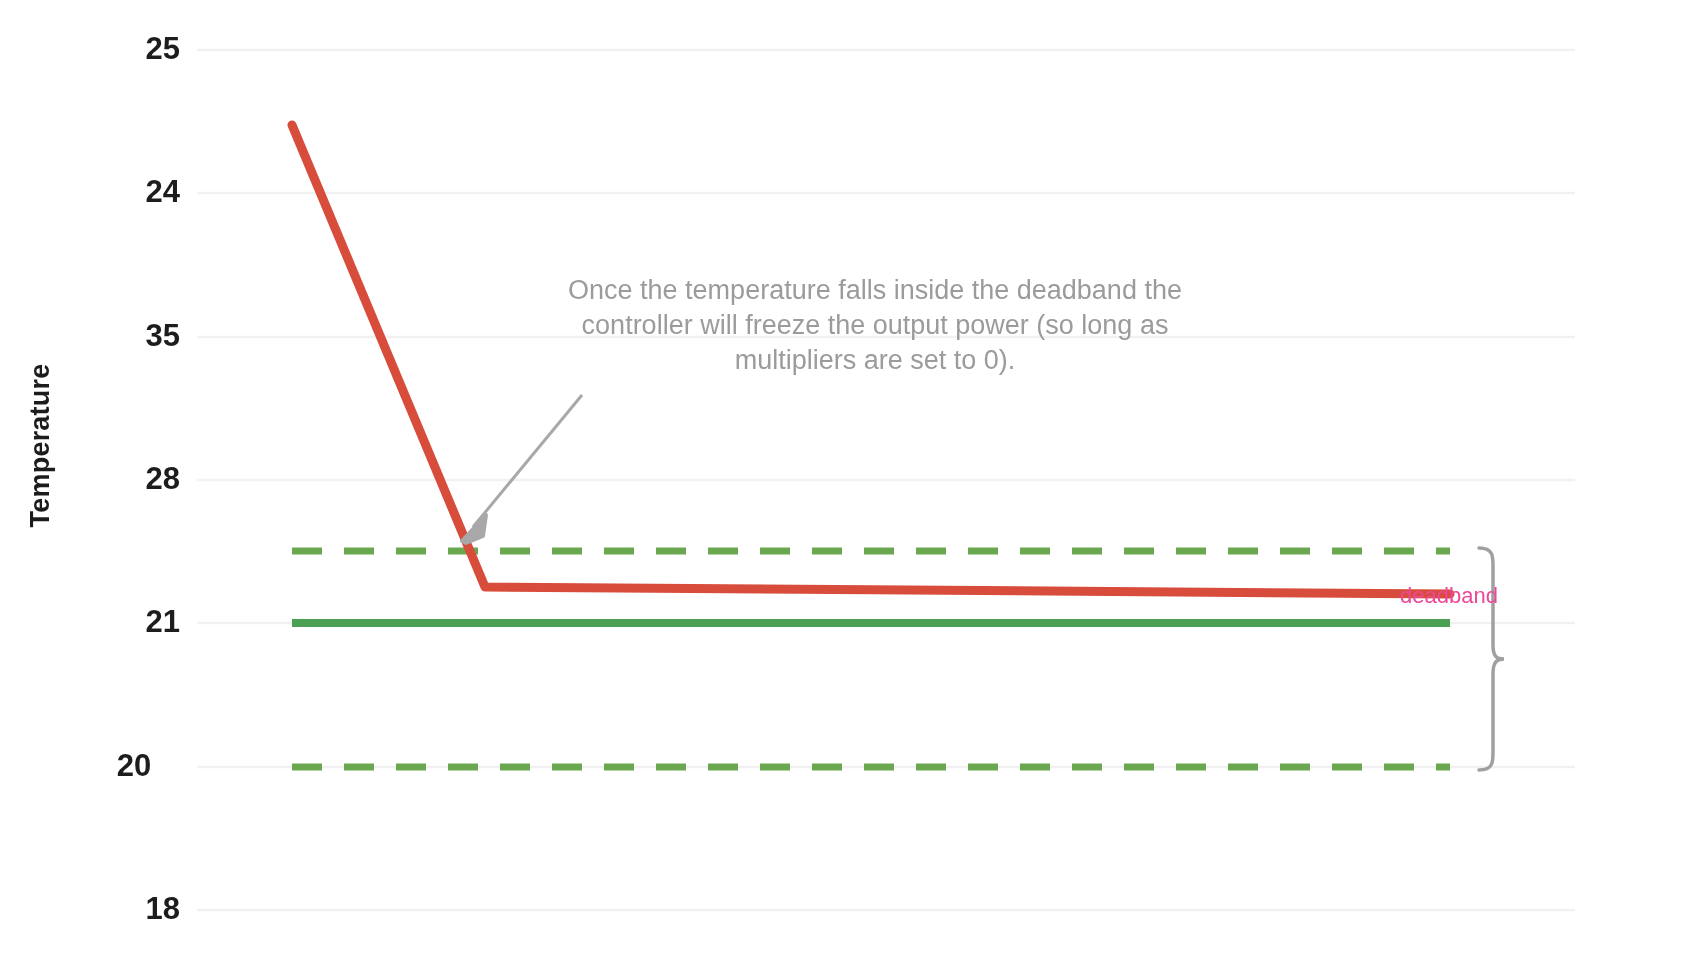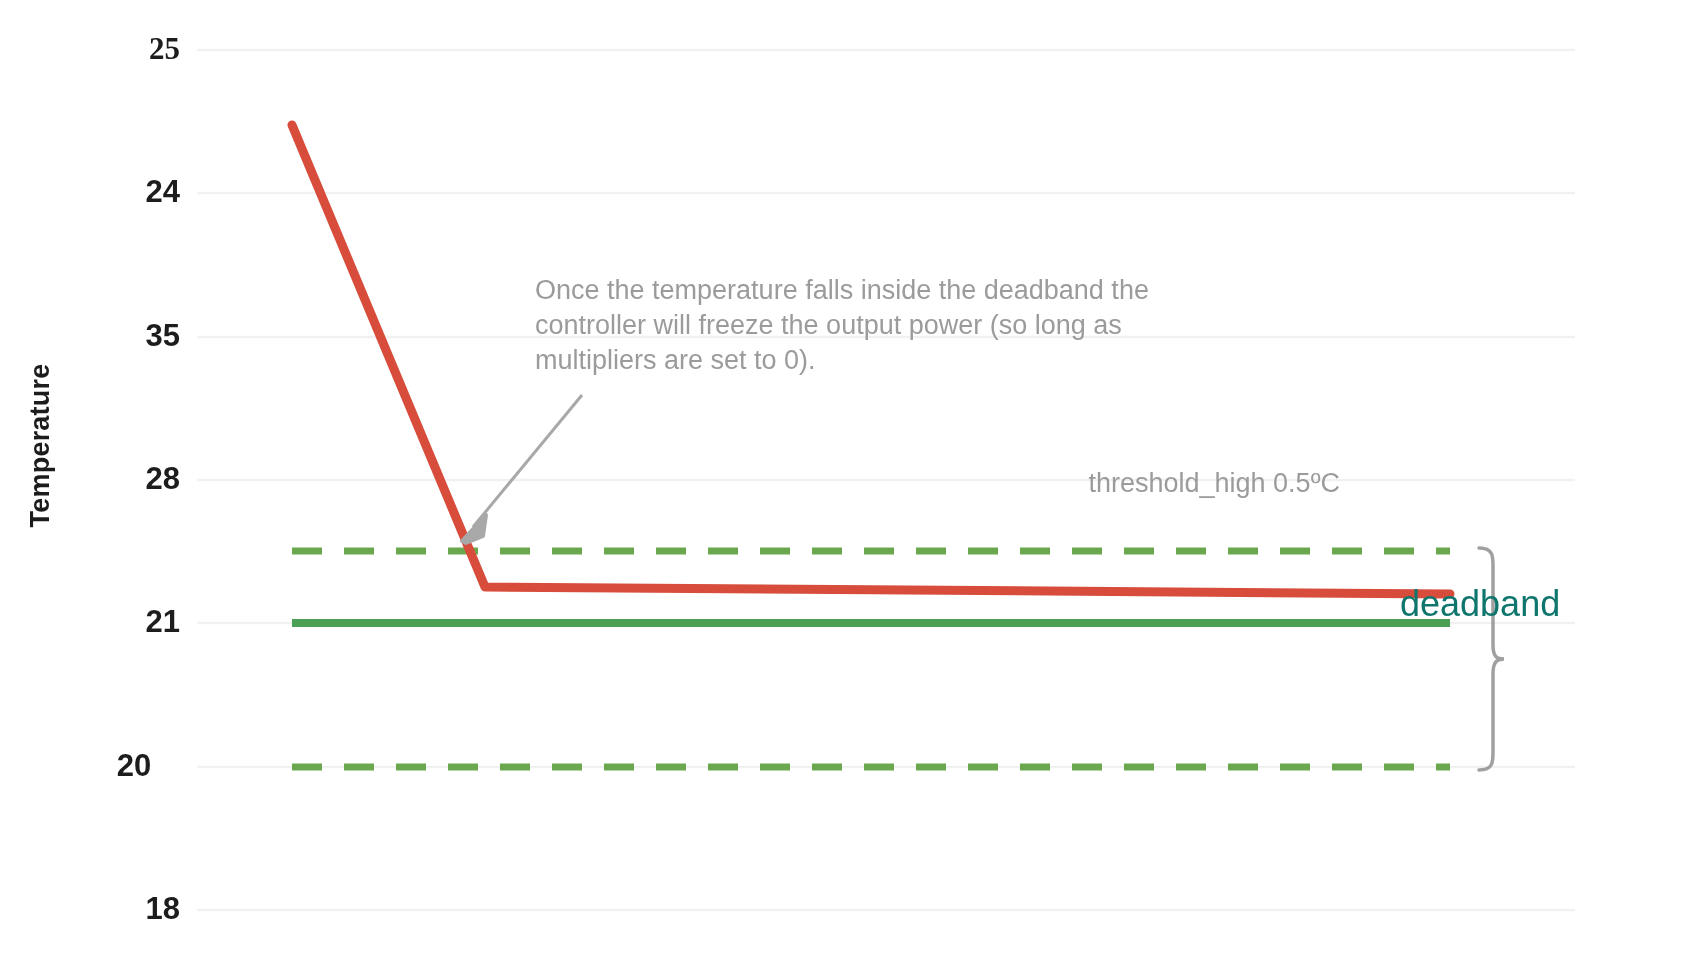--- a/index.html
+++ b/index.html
@@ -51,37 +51,38 @@
   }
   .annotation-text {
     position: absolute;
     left: 535px;
     top: 273px;
     width: 680px;
     font-size: 27px;
     line-height: 35px;
     color: #9b9b9b;
     white-space: pre-line;
+    text-align: center;
   }
   .series-label {
     position: absolute;
     font-size: 27px;
     color: #9b9b9b;
     white-space: nowrap;
     text-align: right;
   }
   .label-threshold-high { left: 840px; top: 468px; width: 500px; }
   .label-target        { left: 700px; top: 583px; width: 640px; }
   .label-threshold-low { left: 840px; top: 666px; width: 494px; }
   .deadband-label {
     position: absolute;
     left: 1400px;
     top: 583px;
-    font-size: 36px;
-    color: #0f766e;
+    font-size: 22px;
+    color: #ec4899;
     white-space: nowrap;
   }
 </style>
 </head>
 <body>
 
 <div id="chart-root">
 
   <svg class="layer" viewBox="0 0 1700 960" width="1700" height="960" xmlns="http://www.w3.org/2000/svg">
 
@@ -112,29 +113,28 @@
              C 1493 548, 1493 556, 1493 566
              L 1493 645
              C 1493 656, 1496 659, 1504 659
              C 1496 659, 1493 663, 1493 674
              L 1493 752
              C 1493 762, 1493 770, 1479 770" fill="none" stroke="#a0a0a0" stroke-width="3.5" stroke-linecap="round"></path>
   </svg>
 
   <div class="y-axis-title">Temperature</div>
 
-  <div class="y-tick-label" style="left:120px; top:33px;font-family:Liberation Serif, serif;">25</div>
+  <div class="y-tick-label" style="left:120px; top:33px;">25</div>
   <div class="y-tick-label" style="left:120px; top:176px;">24</div>
   <div class="y-tick-label" style="left:120px; top:320px;">35</div>
   <div class="y-tick-label" style="left:120px; top:463px;">28</div>
   <div class="y-tick-label" style="left:120px; top:606px;">21</div>
   <div class="y-tick-label" style="left:104px; top:750px;text-align:center;">20</div>
   <div class="y-tick-label" style="left:120px; top:893px;">18</div>
 
   <div class="annotation-text">Once the temperature falls inside the deadband the
 controller will freeze the output power (so long as
 multipliers are set to 0).</div>
 
-  <div class="series-label label-threshold-high">threshold_high  0.5ºC</div>
 
   <div class="deadband-label">deadband</div>
 
 </div>
 
 </body></html>

